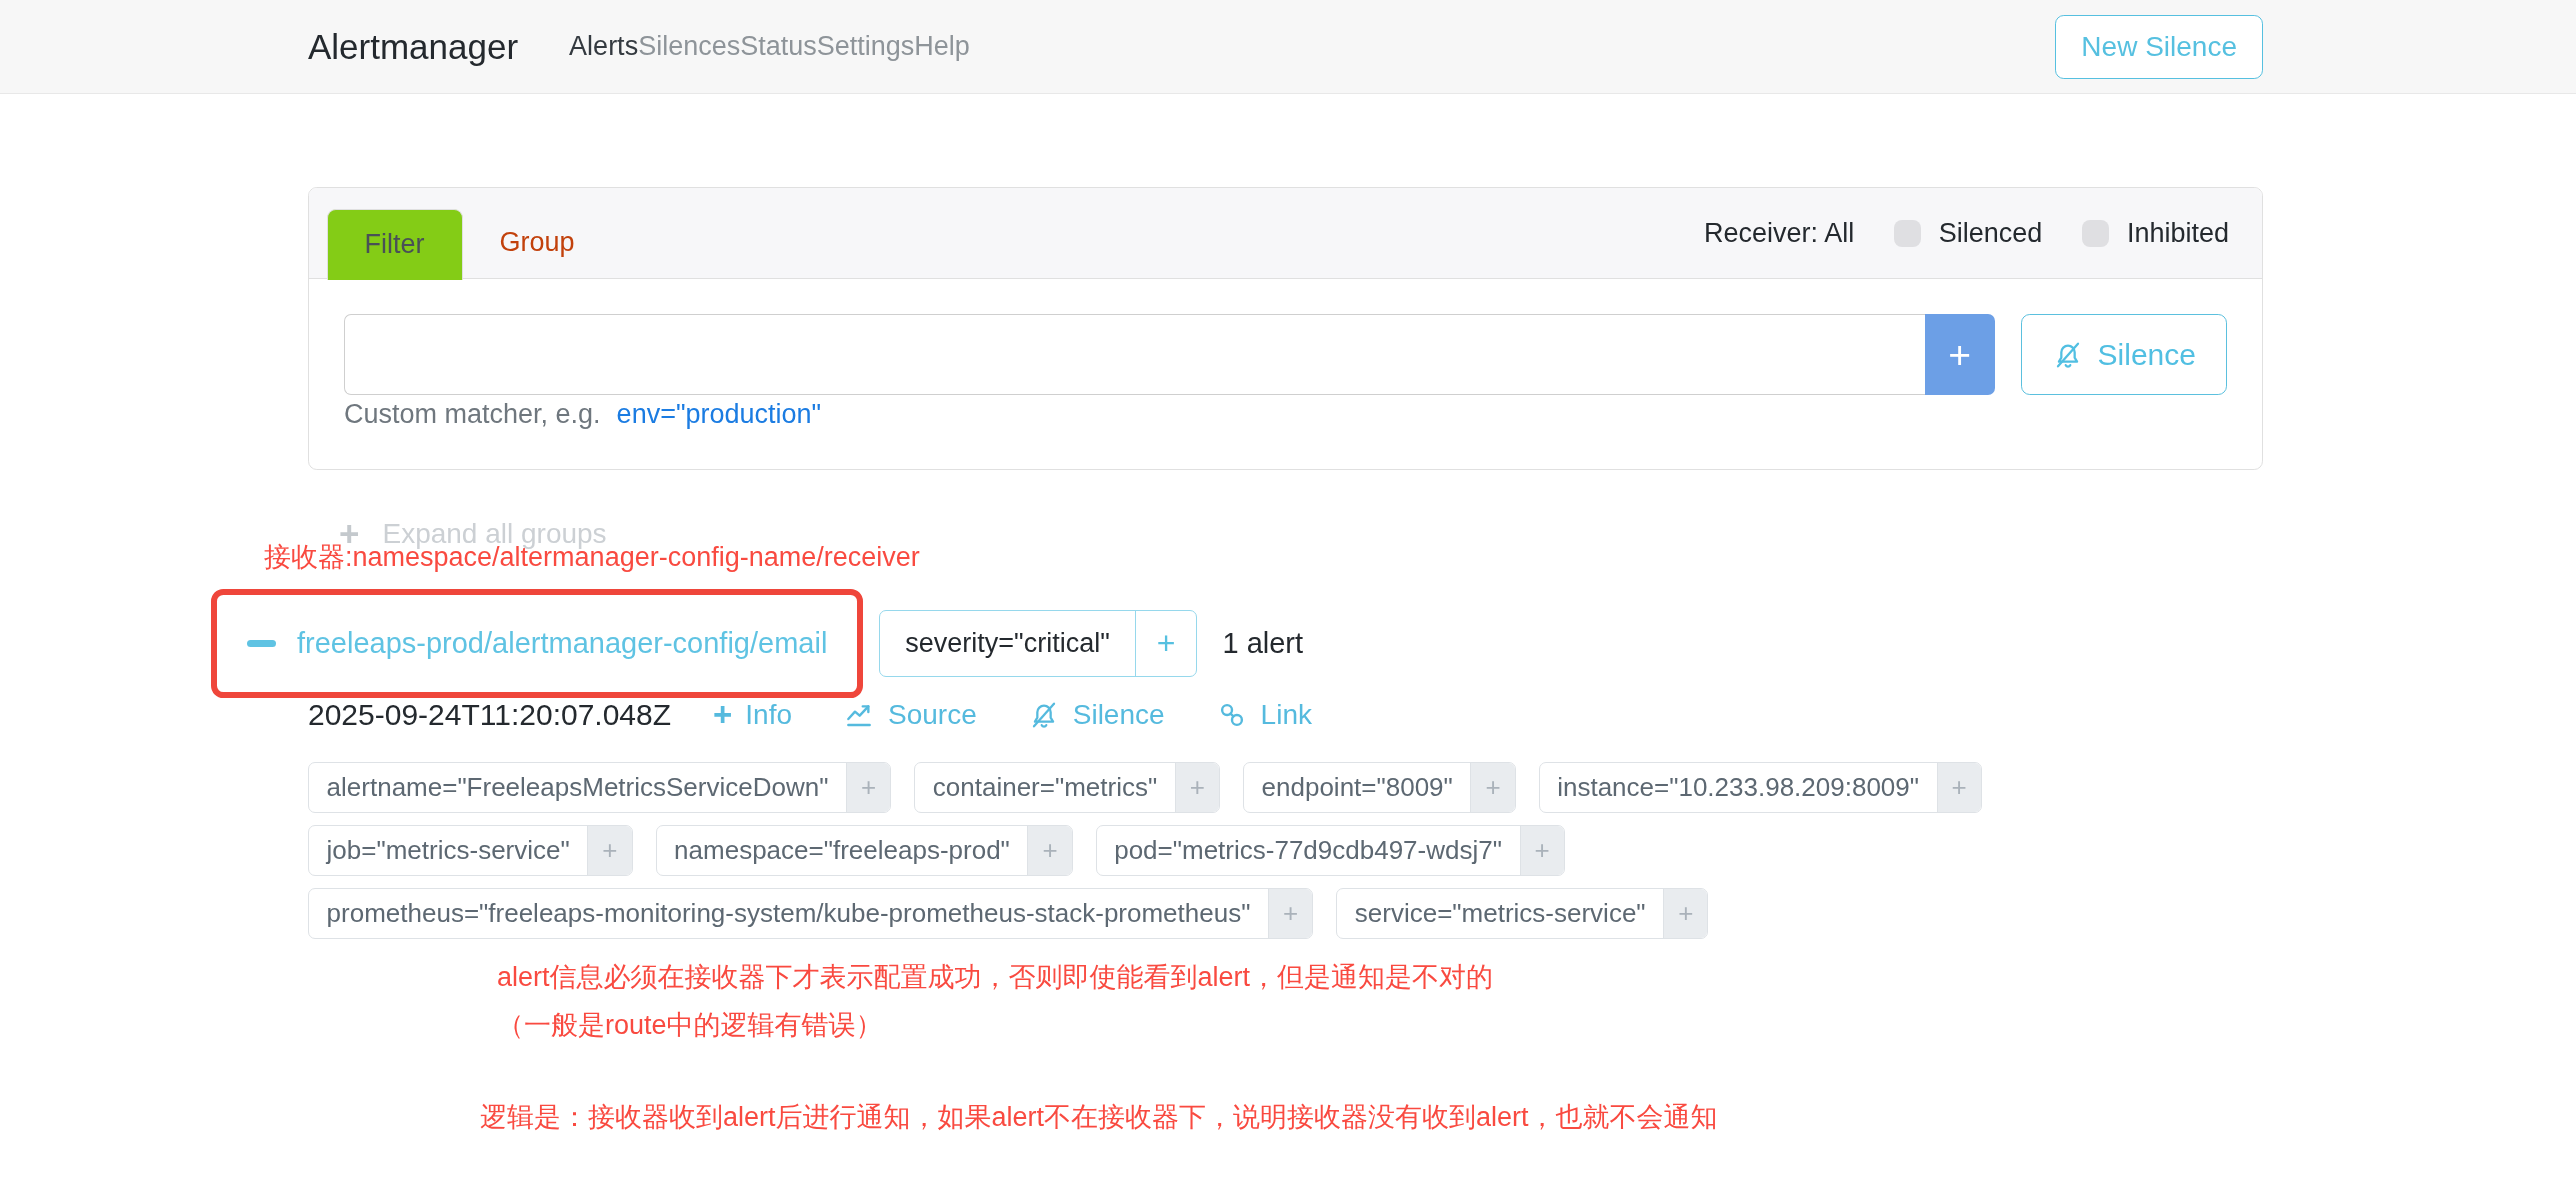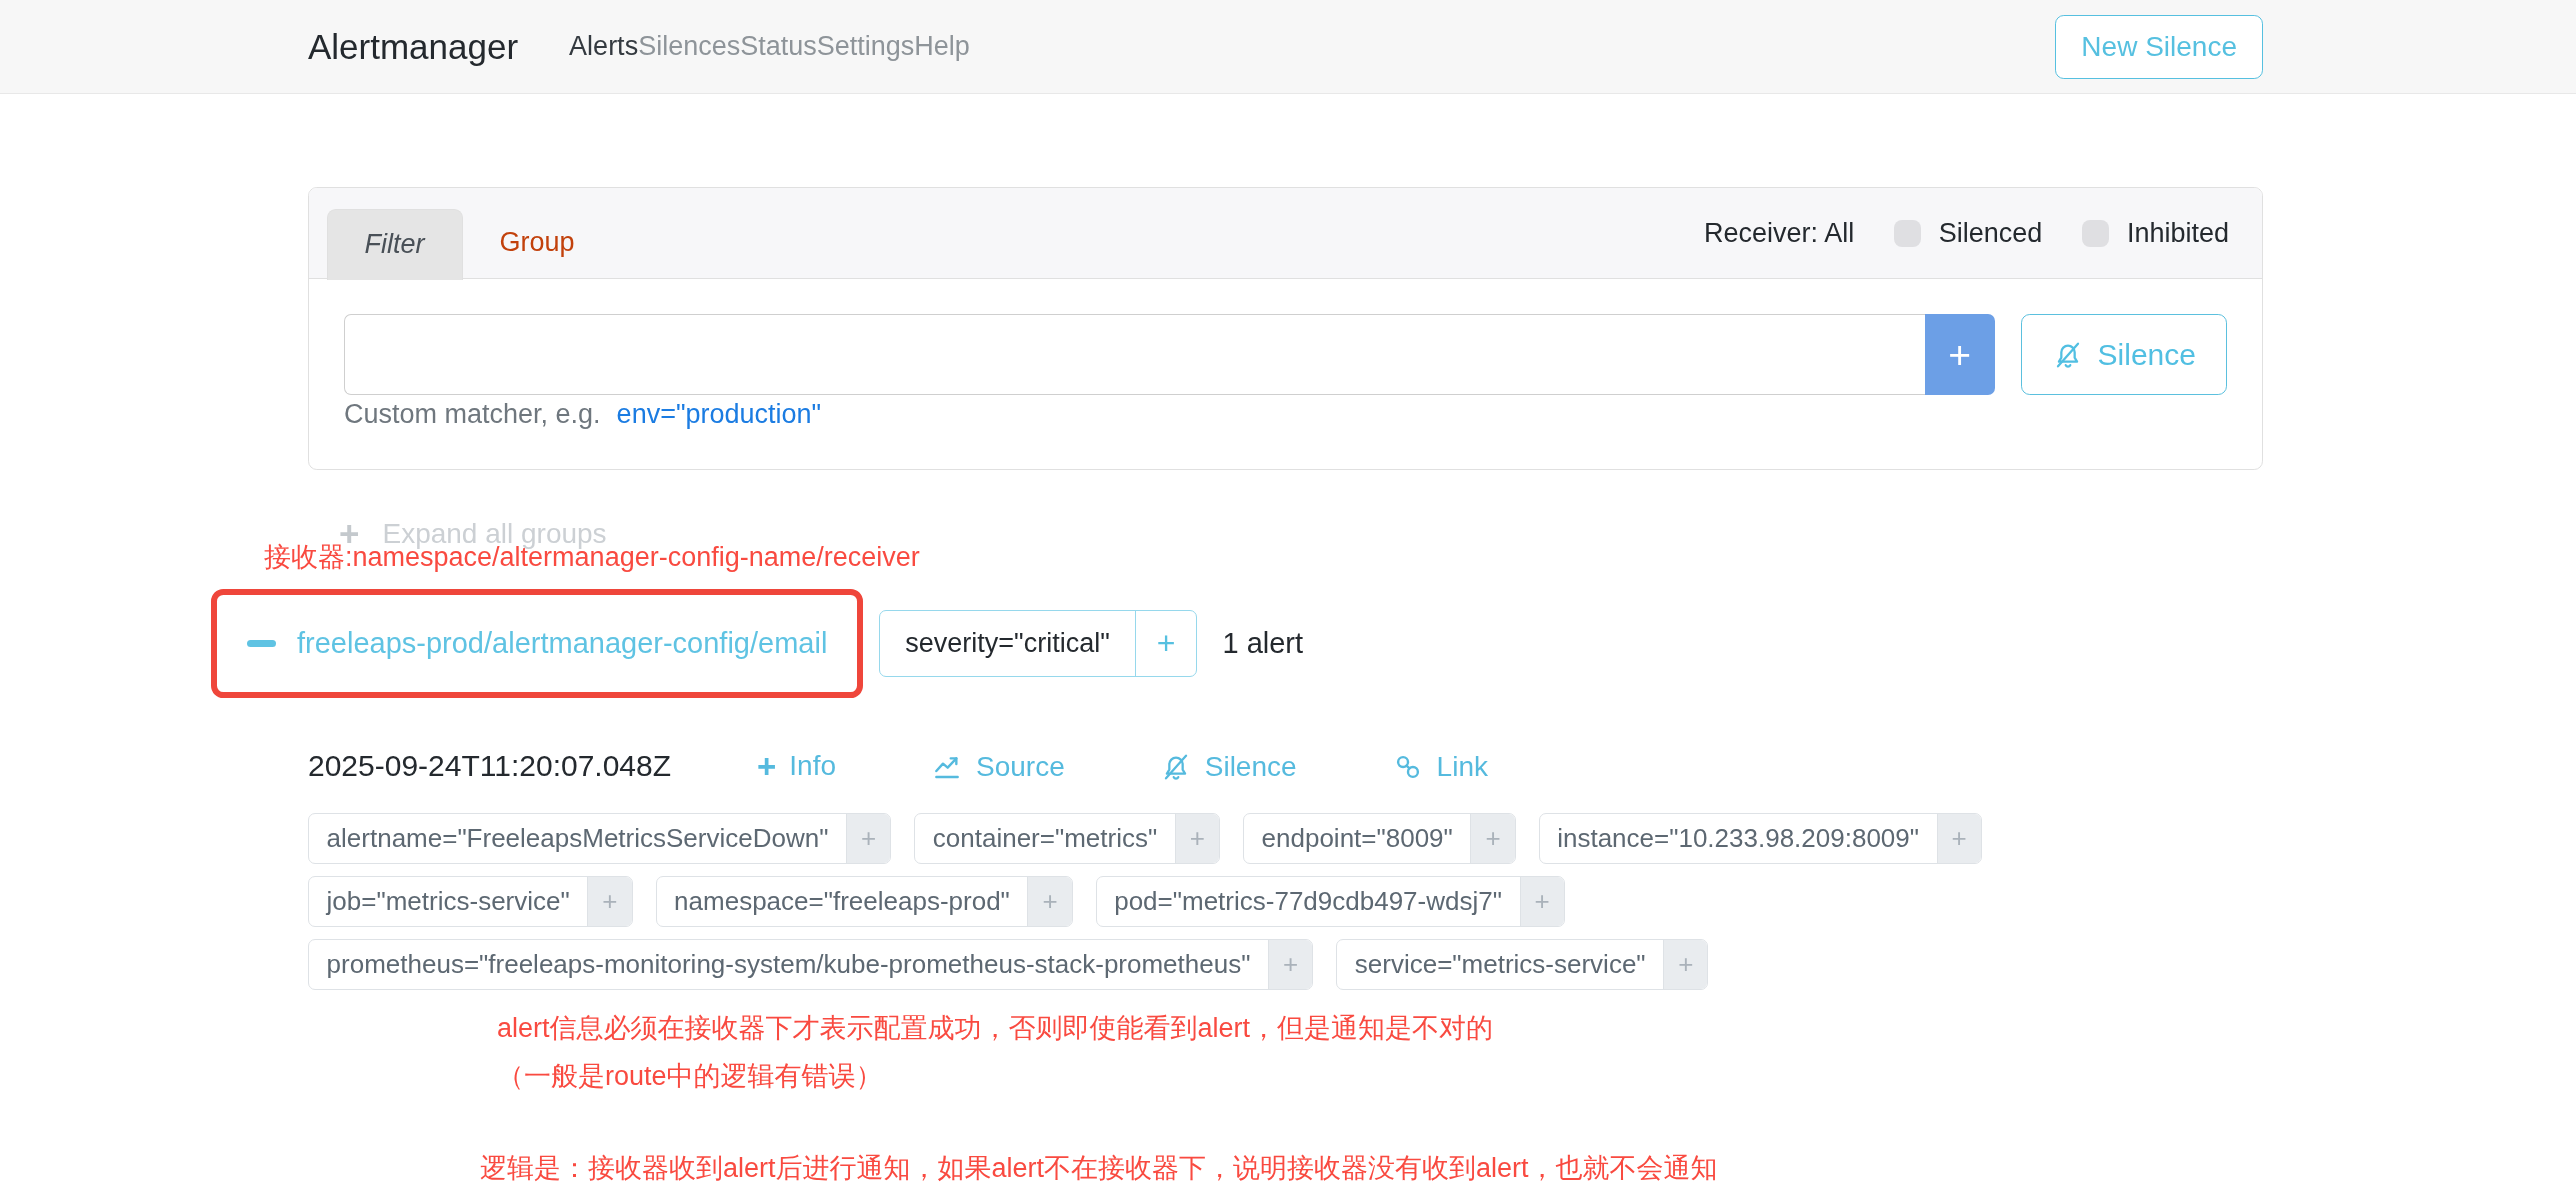--- a/index.html
+++ b/index.html
@@ -32,22 +32,22 @@
   .card { margin-top:93px; border:1.8px solid #e0e0e0; border-radius:8.8px; background:#fff; }
   .card-header {
     position:relative; height:91px; background:#f7f7f9;
     border-bottom:1.8px solid #e0e0e0; border-radius:8px 8px 0 0;
     display:flex; align-items:flex-end; padding:0 0 0 17.6px;
   }
   .tab {
     font-size:27px; padding:18.5px 37px 20px; cursor:pointer; position:relative;
   }
   .tab.active {
-    background:#e5e5e5; color:#495057; border:1.8px solid #e0e0e0; border-bottom:none;
-    border-radius:8.8px 8.8px 0 0; margin-bottom:-1.8px; z-index:2;font-style:italic;
+    background:#84cc16; color:#495057; border:1.8px solid #e0e0e0; border-bottom:none;
+    border-radius:8.8px 8.8px 0 0; margin-bottom:-1.8px; z-index:2;
   }
   .tab.inactive { color:#c2410c; }
   .header-right {
     position:absolute; right:33px; top:0; height:100%;
     display:flex; align-items:center; gap:40px; font-size:27px; color:#24292e;
   }
   .chk-wrap { display:flex; align-items:center; gap:17.6px; cursor:pointer; }
   .chk-box { width:27px; height:27px; background:#dfdfe2; border-radius:8px; }
 
   .card-body { padding:35px 35px 39px; }
@@ -98,21 +98,21 @@
     border:1.8px solid #96d8ec; border-radius:7px; background:#fff;
   }
   .sev-label { padding:0 25px; display:flex; align-items:center; font-size:27px; color:#24292e; }
   .sev-plus {
     border-left:1.8px solid #96d8ec; padding:0 21px; display:flex; align-items:center;
     font-size:32px; color:#56c0e0; cursor:pointer;
   }
   .alert-count { margin-left:25px; font-size:29px; color:#24292e; }
 
   
-  .alert-head { margin-top:51px; display:flex; align-items:flex-end;gap:44px; }
+  .alert-head { display:flex; align-items:center; }
   .timestamp { font-size:30px; color:#24292e; margin-right:42px; }
   .action-link {
     display:flex; align-items:center; gap:13px; color:#55bade; font-size:28px;
     margin-right:51px; cursor:pointer; text-decoration:none;
   }
   .action-link .plus-glyph { font-size:33px; font-weight:bold; line-height:1; }
   .action-icon { width:32px; height:32px; display:block; }
 
   .labels-wrap { margin-top:30px; }
   .label-row { display:flex; gap:23px; margin-bottom:12.3px; }

